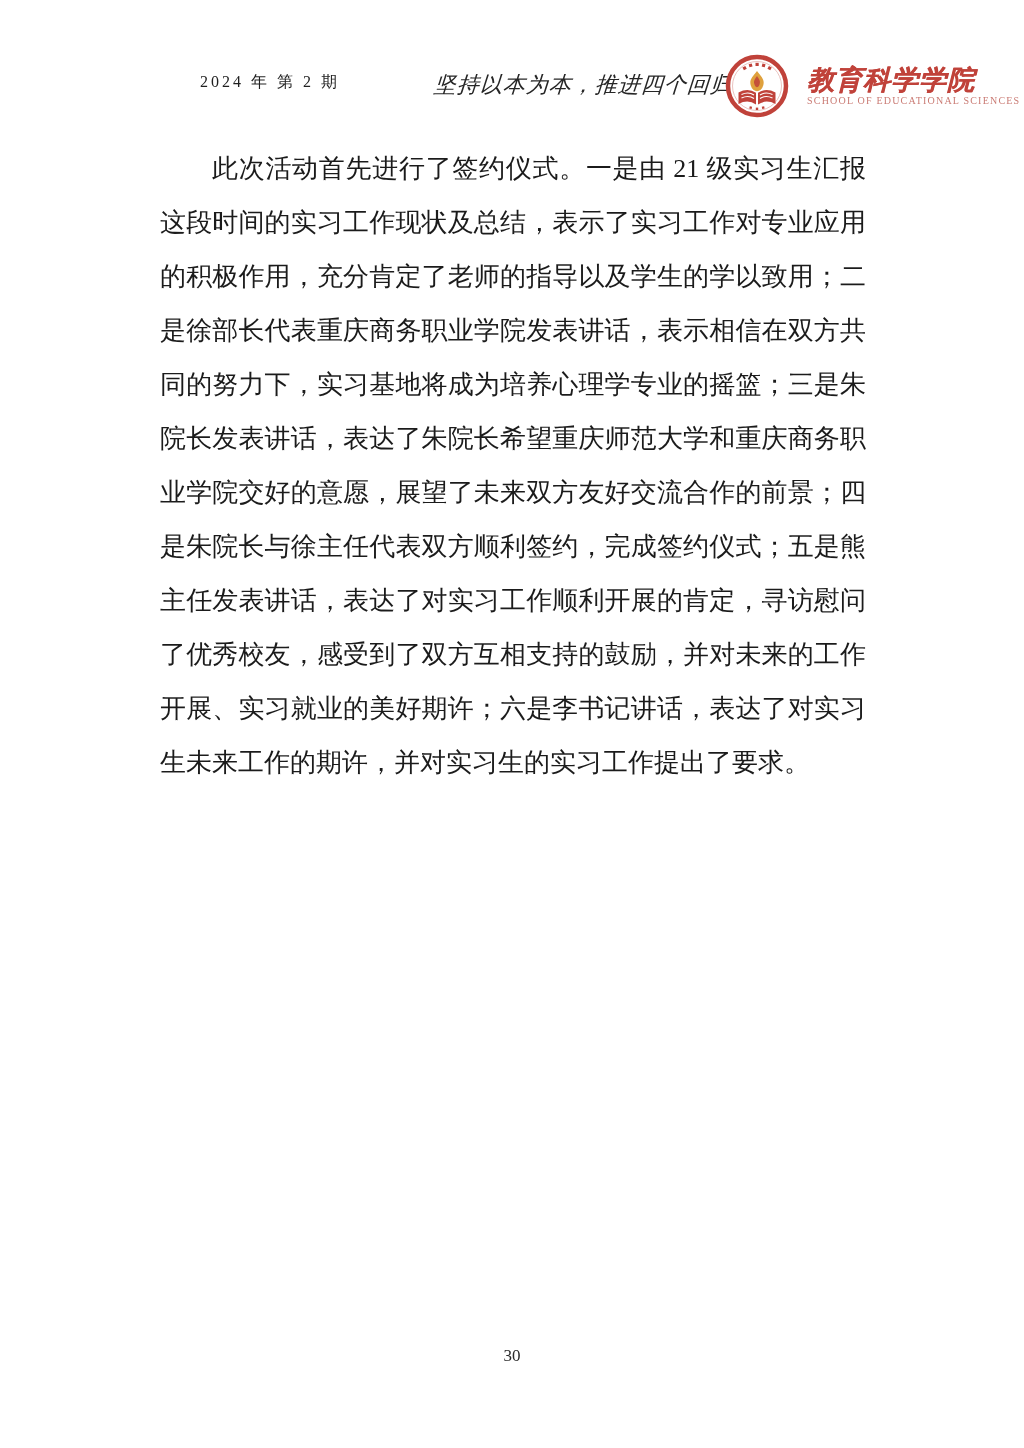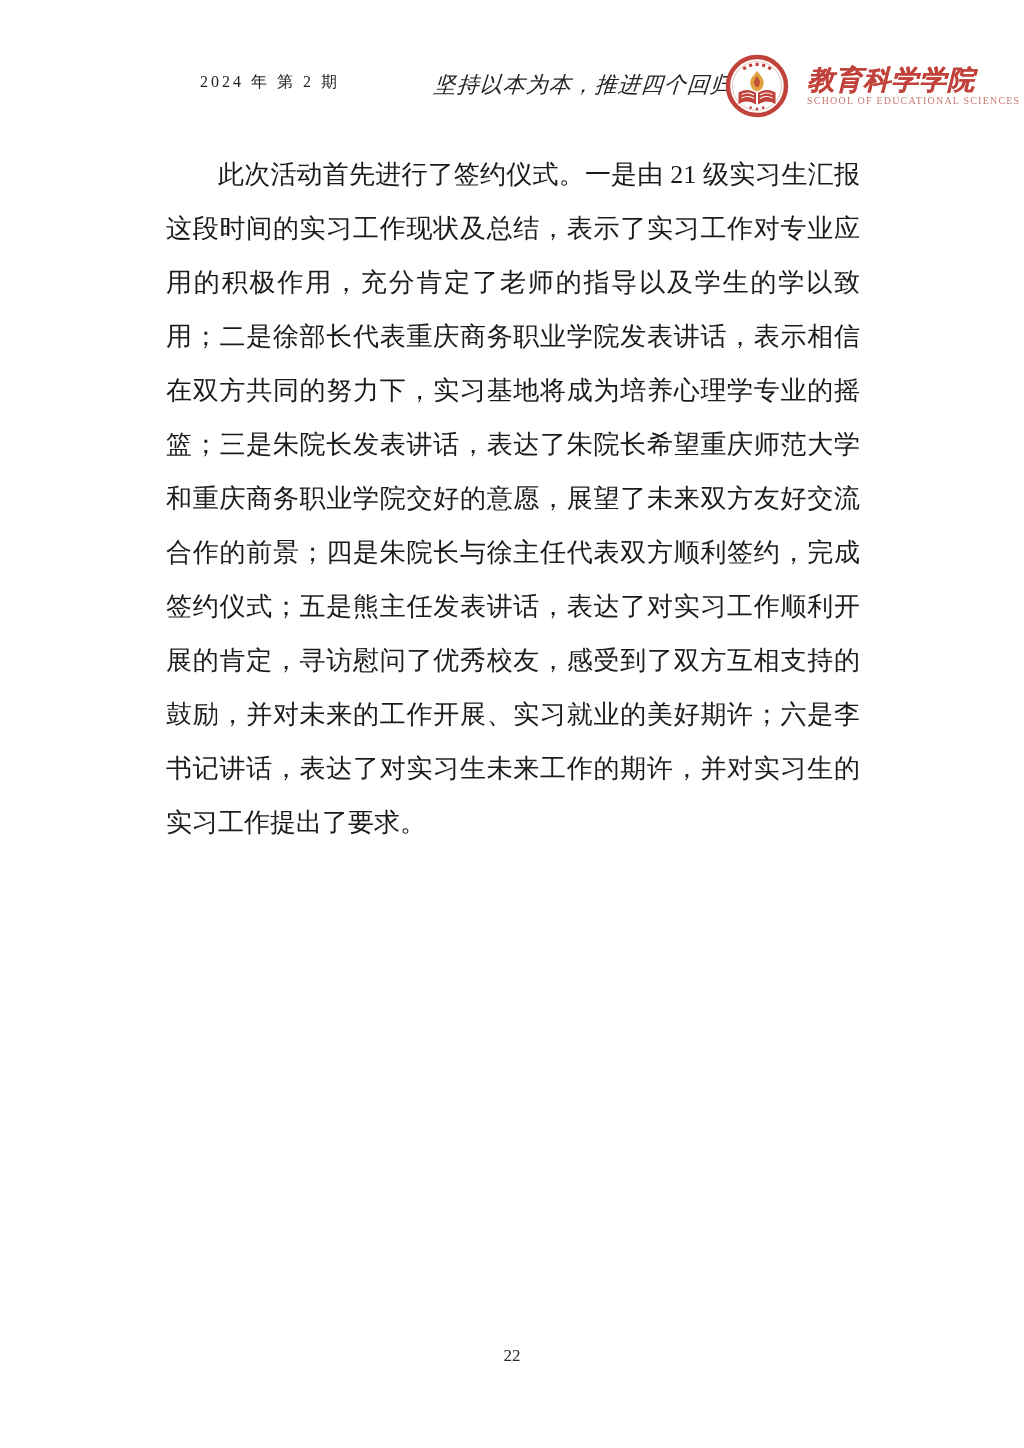--- a/index.html
+++ b/index.html
@@ -74,21 +74,21 @@
     left: 152px;
     top: 134px;
     width: 722px;
     font-size: 26px;
     line-height: 54px;
     text-align: justify;
     text-justify: inter-character;
     color: #1b1b1b;
   }
   .doc-body p {
-    margin: 14px;
+    margin: 8px;
     text-indent: 2em;
   }
 
   
   .page-num {
     position: absolute;
     left: 0;
     top: 1346px;
     width: 100%;
     text-align: center;
@@ -135,15 +135,15 @@
     <div class="logo-names">
       <div class="logo-cn">教育科学学院</div>
       <div class="logo-en">SCHOOL OF EDUCATIONAL SCIENCES</div>
     </div>
   </div>
 
   <div class="doc-body">
     <p>此次活动首先进行了签约仪式。一是由 21 级实习生汇报这段时间的实习工作现状及总结，表示了实习工作对专业应用的积极作用，充分肯定了老师的指导以及学生的学以致用；二是徐部长代表重庆商务职业学院发表讲话，表示相信在双方共同的努力下，实习基地将成为培养心理学专业的摇篮；三是朱院长发表讲话，表达了朱院长希望重庆师范大学和重庆商务职业学院交好的意愿，展望了未来双方友好交流合作的前景；四是朱院长与徐主任代表双方顺利签约，完成签约仪式；五是熊主任发表讲话，表达了对实习工作顺利开展的肯定，寻访慰问了优秀校友，感受到了双方互相支持的鼓励，并对未来的工作开展、实习就业的美好期许；六是李书记讲话，表达了对实习生未来工作的期许，并对实习生的实习工作提出了要求。</p>
   </div>
 
-  <div class="page-num">22</div>
+  <div class="page-num">30</div>
 
 </div>
 
 </body></html>

